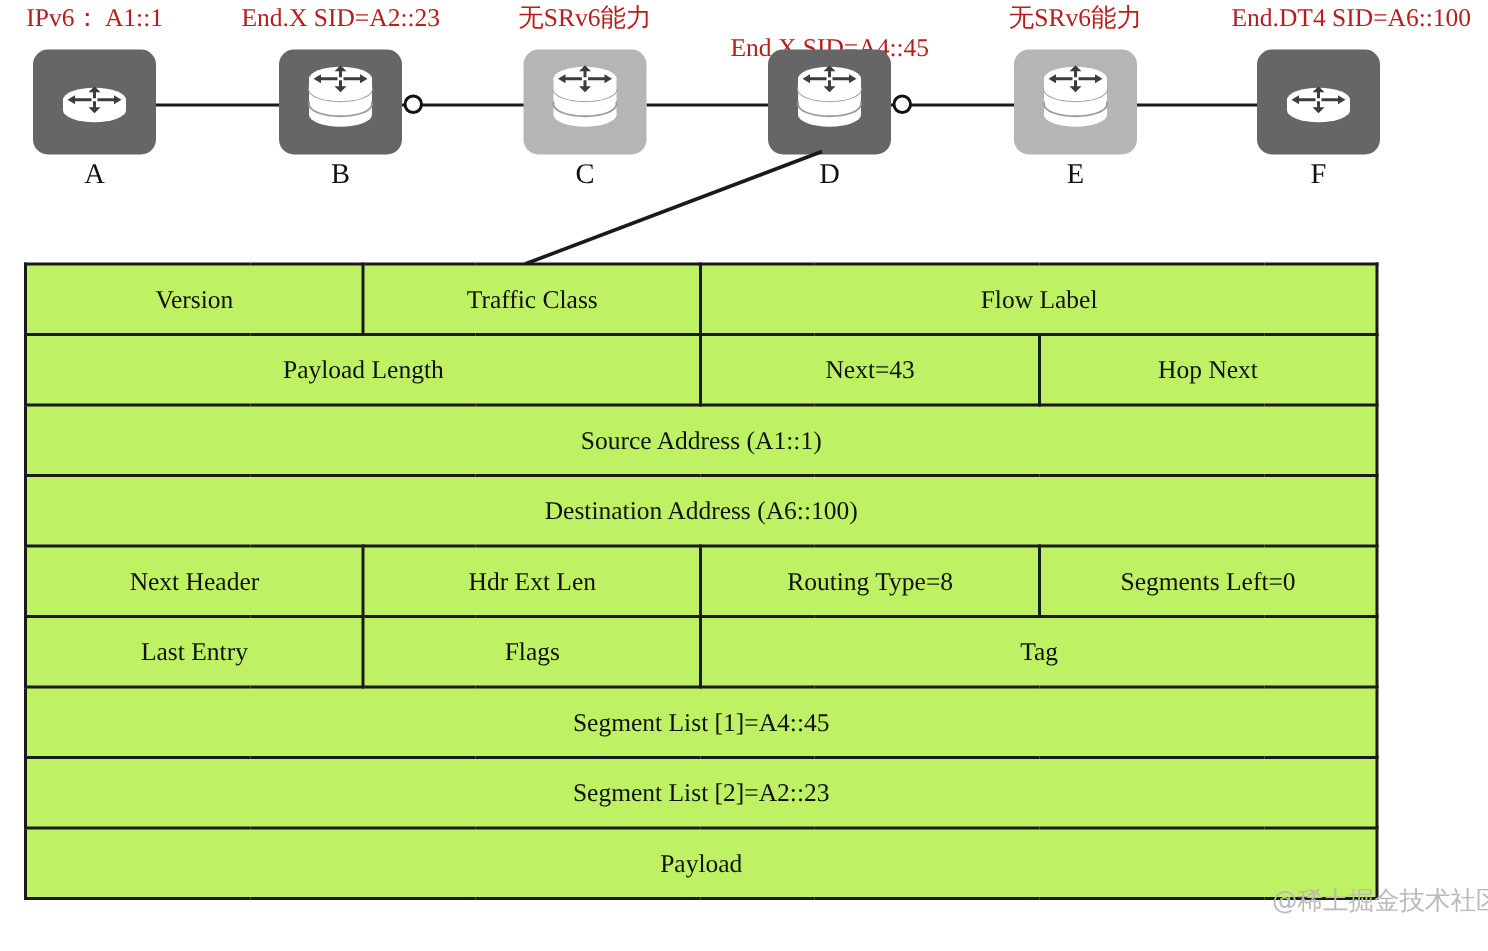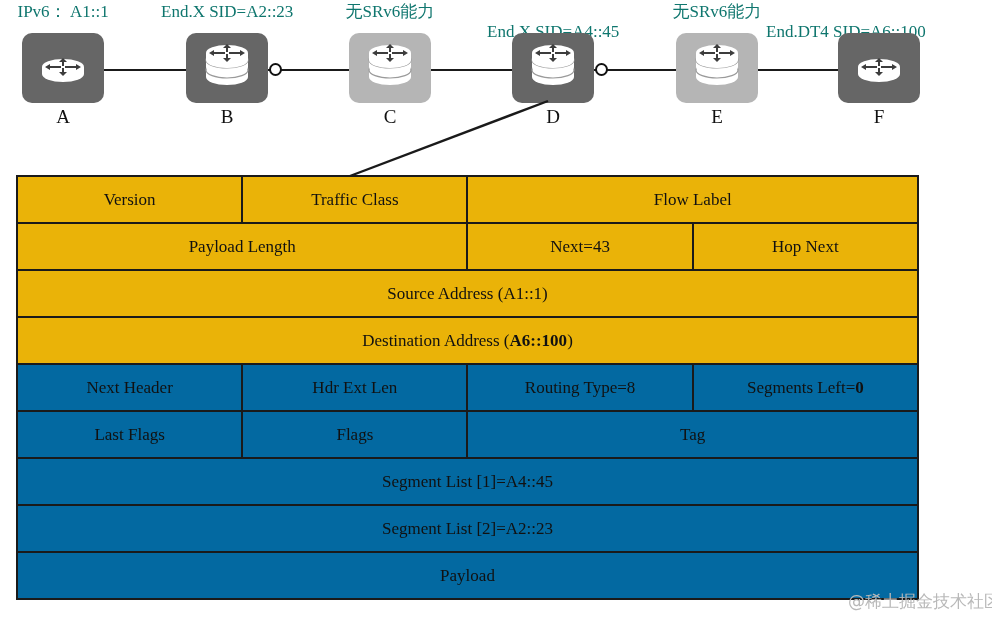--- a/index.html
+++ b/index.html
@@ -22,21 +22,21 @@
     left: 0; top: 0;
     width: 992px; height: 170px;
   }
   .sid-label {
     position: absolute;
     top: 1px;
     font-size: 17px;
     line-height: 22px;
     white-space: nowrap;
     text-align: center;
-    color: #0f766e;
+    color: #b91c1c;
   }
   .node-box {
     position: absolute;
     top: 33px;
     width: 82px;
     height: 70px;
     border-radius: 10px;
     box-sizing: border-box;
   }
   .node-box.dark  { background: #666666; }
@@ -88,24 +88,24 @@
     border-collapse: collapse;
     table-layout: fixed;
   }
   #packet-table td {
     border: 2px solid #1a1a1a;
     height: 45px;
     text-align: center;
     vertical-align: middle;
     font-size: 17px;
     padding: 0 4px;
-    background: #eab308;
-  }
-  #packet-table tr.shaded td { background: #0369a1; }
-  #packet-table b { font-weight: bold; text-align: right; }
+    background: #bef264;
+  }
+  #packet-table tr.shaded td { background: #bef264; }
+  #packet-table b { font-weight: normal; text-align: right; }
 
   
   #watermark {
     position: absolute;
     left: 848px;
     top: 590px;
     font-size: 17px;
     line-height: 22px;
     color: #b9b9b9;
     white-space: nowrap;
@@ -219,21 +219,21 @@
             <ellipse cx="27" cy="10" rx="21" ry="8" fill="#ffffff"></ellipse>
             <g fill="#3d3d3d" stroke="none">
               <path d="M25,9 L14,9 L14,7 L9,10 L14,13 L14,11 L25,11 Z"></path>
               <path d="M29,9 L40,9 L40,7 L45,10 L40,13 L40,11 L29,11 Z"></path>
               <path d="M26,9 L26,5 L23,5 L27,1 L31,5 L28,5 L28,9 Z"></path>
               <path d="M26,11 L26,15 L23,15 L27,19 L31,15 L28,15 L28,11 Z"></path>
             </g>
           </svg></span>
       </div>
       <div class="node-letter" style="left: 676px;">E</div>
-      <div class="sid-label" style="left: 766px; margin-top: 20px;">End.DT4 SID=A6::100</div>
+      <div class="sid-label" style="left: 821px;">End.DT4 SID=A6::100</div>
       <div class="node-box dark" style="left: 838px;">
         <span class="node-icon"><svg width="54" height="36" viewBox="0 0 54 36">
             <ellipse cx="27" cy="26" rx="21" ry="8" fill="#ffffff"></ellipse>
             <rect x="6" y="19" width="42" height="7" fill="#ffffff"></rect>
             <ellipse cx="27" cy="19" rx="21" ry="8" fill="#ffffff"></ellipse>
             <g fill="#3d3d3d" stroke="none">
               <path d="M25,18 L14,18 L14,16 L9,19 L14,22 L14,20 L25,20 Z"></path>
               <path d="M29,18 L40,18 L40,16 L45,19 L40,22 L40,20 L29,20 Z"></path>
               <path d="M26,18 L26,14 L23,14 L27,10 L31,14 L28,14 L28,18 Z"></path>
               <path d="M26,20 L26,24 L23,24 L27,28 L31,24 L28,24 L28,20 Z"></path>
@@ -266,21 +266,21 @@
       <tr>
         <td colspan="12">Destination Address (<b>A6::100</b>)</td>
       </tr>
       <tr class="shaded">
         <td colspan="3">Next Header</td>
         <td colspan="3">Hdr Ext Len</td>
         <td colspan="3">Routing Type=8</td>
         <td colspan="3">Segments Left=<b>0</b></td>
       </tr>
       <tr class="shaded">
-        <td colspan="3">Last Flags</td>
+        <td colspan="3">Last Entry</td>
         <td colspan="3">Flags</td>
         <td colspan="6">Tag</td>
       </tr>
       <tr class="shaded">
         <td colspan="12">Segment List [1]=A4::45</td>
       </tr>
       <tr class="shaded">
         <td colspan="12">Segment List [2]=A2::23</td>
       </tr>
       <tr class="shaded">

